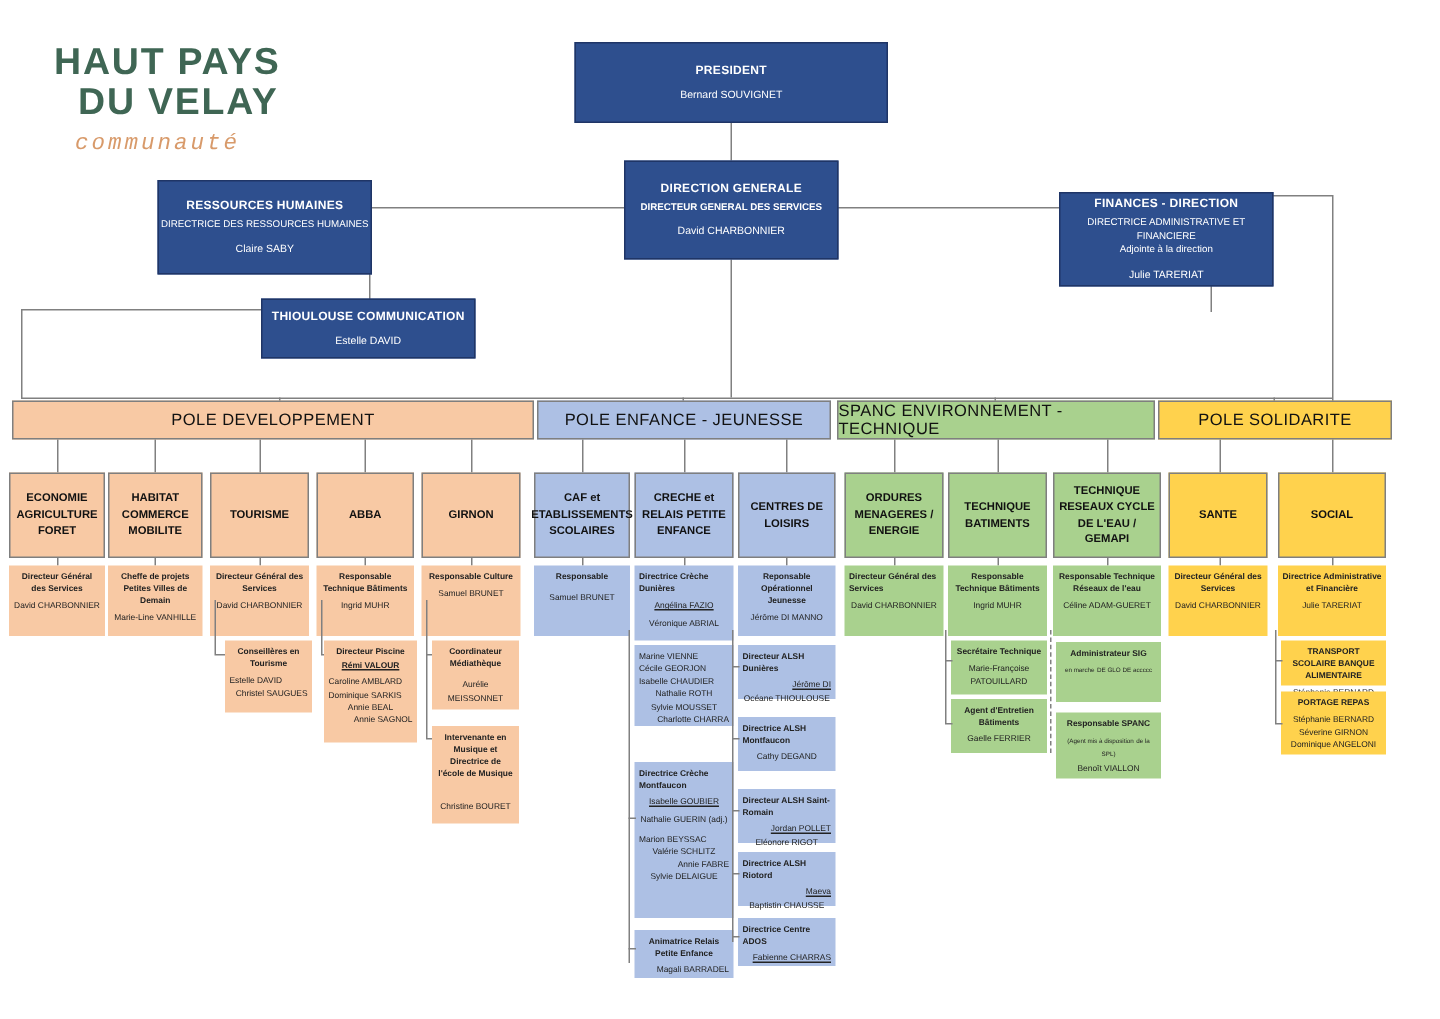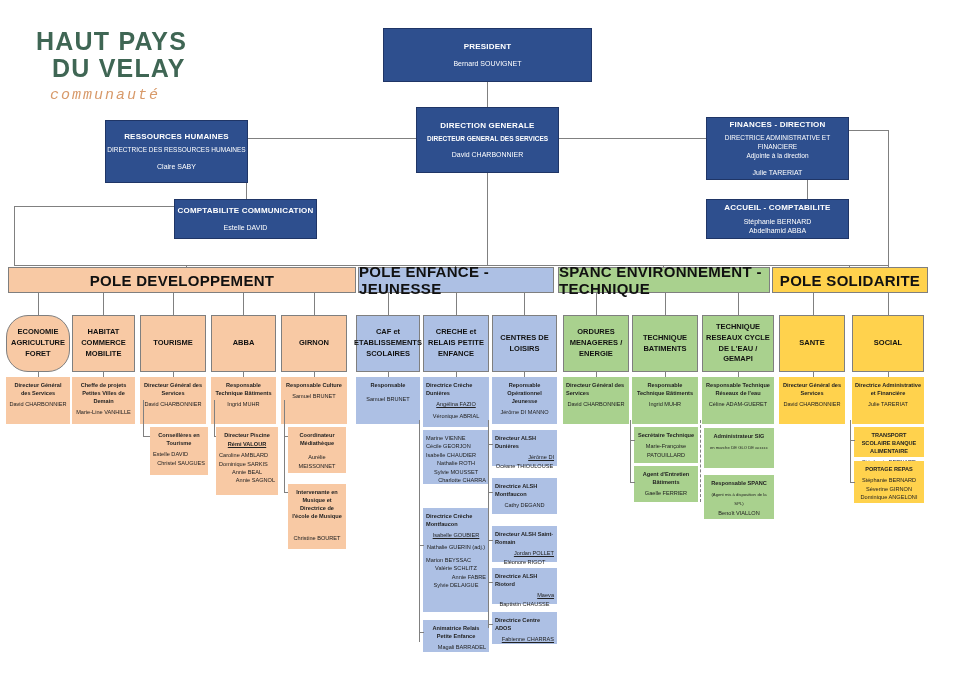--- a/index.html
+++ b/index.html
@@ -36,21 +36,21 @@
   .bx{position:absolute;box-sizing:border-box;
       display:flex;flex-direction:column;justify-content:center;align-items:center;
       text-align:center;}
   .blue{background:#2e4f8e;border:1px solid #1f3566;color:#ffffff;}
   .blue .t{font-weight:bold;font-size:8px;letter-spacing:.2px;line-height:1.25;}
   .blue .s{font-size:6.5px;line-height:1.35;margin-top:4px;font-weight:normal;}
   .blue .n{font-size:7px;line-height:1.3;margin-top:7px;}
 
   
   .pole{position:absolute;box-sizing:border-box;display:flex;align-items:center;
-        justify-content:center;font-weight:bold;font-size:15px;letter-spacing:.3px;
+        justify-content:center;font-weight:normal;font-size:11px;letter-spacing:.3px;
         border:1px solid #7f7f7f;color:#111;}
   .p-dev{background:#f8c9a4;}
   .p-enf{background:#adc0e4;}
   .p-env{background:#a9d18e;}
   .p-sol{background:#ffd24d;}
 
   
   .dept{position:absolute;box-sizing:border-box;display:flex;align-items:center;
         justify-content:center;text-align:center;font-weight:bold;font-size:7.5px;
         line-height:1.45;border:1px solid #7f7f7f;color:#111;padding:2px;}
@@ -113,58 +113,53 @@
     <div class="s" style="font-weight:bold;">DIRECTEUR GENERAL DES SERVICES</div>
     <div class="n">David CHARBONNIER</div>
   </div>
 
   <div class="bx blue" style="left:105px;top:120px;width:143px;height:63px;">
     <div class="t">RESSOURCES HUMAINES</div>
     <div class="s">DIRECTRICE DES RESSOURCES HUMAINES</div>
     <div class="n">Claire SABY</div>
   </div>
 
-  <div class="bx blue" style="left:706px;top:117px;width:143px;height:63px;">
+  <div class="bx blue" style="left:706px;top:128px;width:143px;height:63px;">
     <div class="t">FINANCES - DIRECTION</div>
     <div class="s">DIRECTRICE ADMINISTRATIVE ET FINANCIERE</div>
     <div class="s" style="margin-top:1px;">Adjointe à la direction</div>
     <div class="n">Julie TARERIAT</div>
   </div>
 
   <div class="bx blue" style="left:174px;top:199px;width:143px;height:40px;">
-    <div class="t">COMPTABILITE COMMUNICATION</div>
+    <div class="t">THIOULOUSE COMMUNICATION</div>
     <div class="n">Estelle DAVID</div>
   </div>
 
-  <div class="bx blue" style="left:706px;top:199px;width:143px;height:40px;">
-    <div class="t">ACCUEIL - COMPTABILITE</div>
-    <div class="n" style="margin-top:4px;">Stéphanie BERNARD</div>
-    <div class="n" style="margin-top:0;">Abdelhamid ABBA</div>
-  </div>
 
   <div class="pole p-dev" style="left:8px;top:267px;width:348px;height:26px;">POLE DEVELOPPEMENT</div>
   <div class="pole p-enf" style="left:358px;top:267px;width:196px;height:26px;">POLE ENFANCE - JEUNESSE</div>
   <div class="pole p-env" style="left:558px;top:267px;width:212px;height:26px;">SPANC ENVIRONNEMENT - TECHNIQUE</div>
   <div class="pole p-sol" style="left:772px;top:267px;width:156px;height:26px;">POLE SOLIDARITE</div>
 
   <div class="ln lnv" style="left:38px;top:293px;height:22px;"></div>
   <div class="ln lnv" style="left:103px;top:293px;height:22px;"></div>
   <div class="ln lnv" style="left:173px;top:293px;height:22px;"></div>
   <div class="ln lnv" style="left:243px;top:293px;height:22px;"></div>
   <div class="ln lnv" style="left:314px;top:293px;height:22px;"></div>
   <div class="ln lnv" style="left:388px;top:293px;height:22px;"></div>
   <div class="ln lnv" style="left:456px;top:293px;height:22px;"></div>
   <div class="ln lnv" style="left:524px;top:293px;height:22px;"></div>
   <div class="ln lnv" style="left:596px;top:293px;height:22px;"></div>
   <div class="ln lnv" style="left:665px;top:293px;height:22px;"></div>
   <div class="ln lnv" style="left:738px;top:293px;height:22px;"></div>
   <div class="ln lnv" style="left:813px;top:293px;height:22px;"></div>
   <div class="ln lnv" style="left:888px;top:293px;height:22px;"></div>
 
-  <div class="dept c-dev" style="left:6px;top:315px;width:64px;height:57px;border-radius:22px;">ECONOMIE AGRICULTURE FORET</div>
+  <div class="dept c-dev" style="left:6px;top:315px;width:64px;height:57px;">ECONOMIE AGRICULTURE FORET</div>
   <div class="dept c-dev" style="left:72px;top:315px;width:63px;height:57px;">HABITAT COMMERCE MOBILITE</div>
   <div class="dept c-dev" style="left:140px;top:315px;width:66px;height:57px;">TOURISME</div>
   <div class="dept c-dev" style="left:211px;top:315px;width:65px;height:57px;">ABBA</div>
   <div class="dept c-dev" style="left:281px;top:315px;width:66px;height:57px;">GIRNON</div>
 
   <div class="dept c-enf" style="left:356px;top:315px;width:64px;height:57px;">CAF et ETABLISSEMENTS SCOLAIRES</div>
   <div class="dept c-enf" style="left:423px;top:315px;width:66px;height:57px;">CRECHE  et RELAIS PETITE ENFANCE</div>
   <div class="dept c-enf" style="left:492px;top:315px;width:65px;height:57px;">CENTRES DE LOISIRS</div>
 
   <div class="dept c-env" style="left:563px;top:315px;width:66px;height:57px;">ORDURES MENAGERES / ENERGIE</div>

